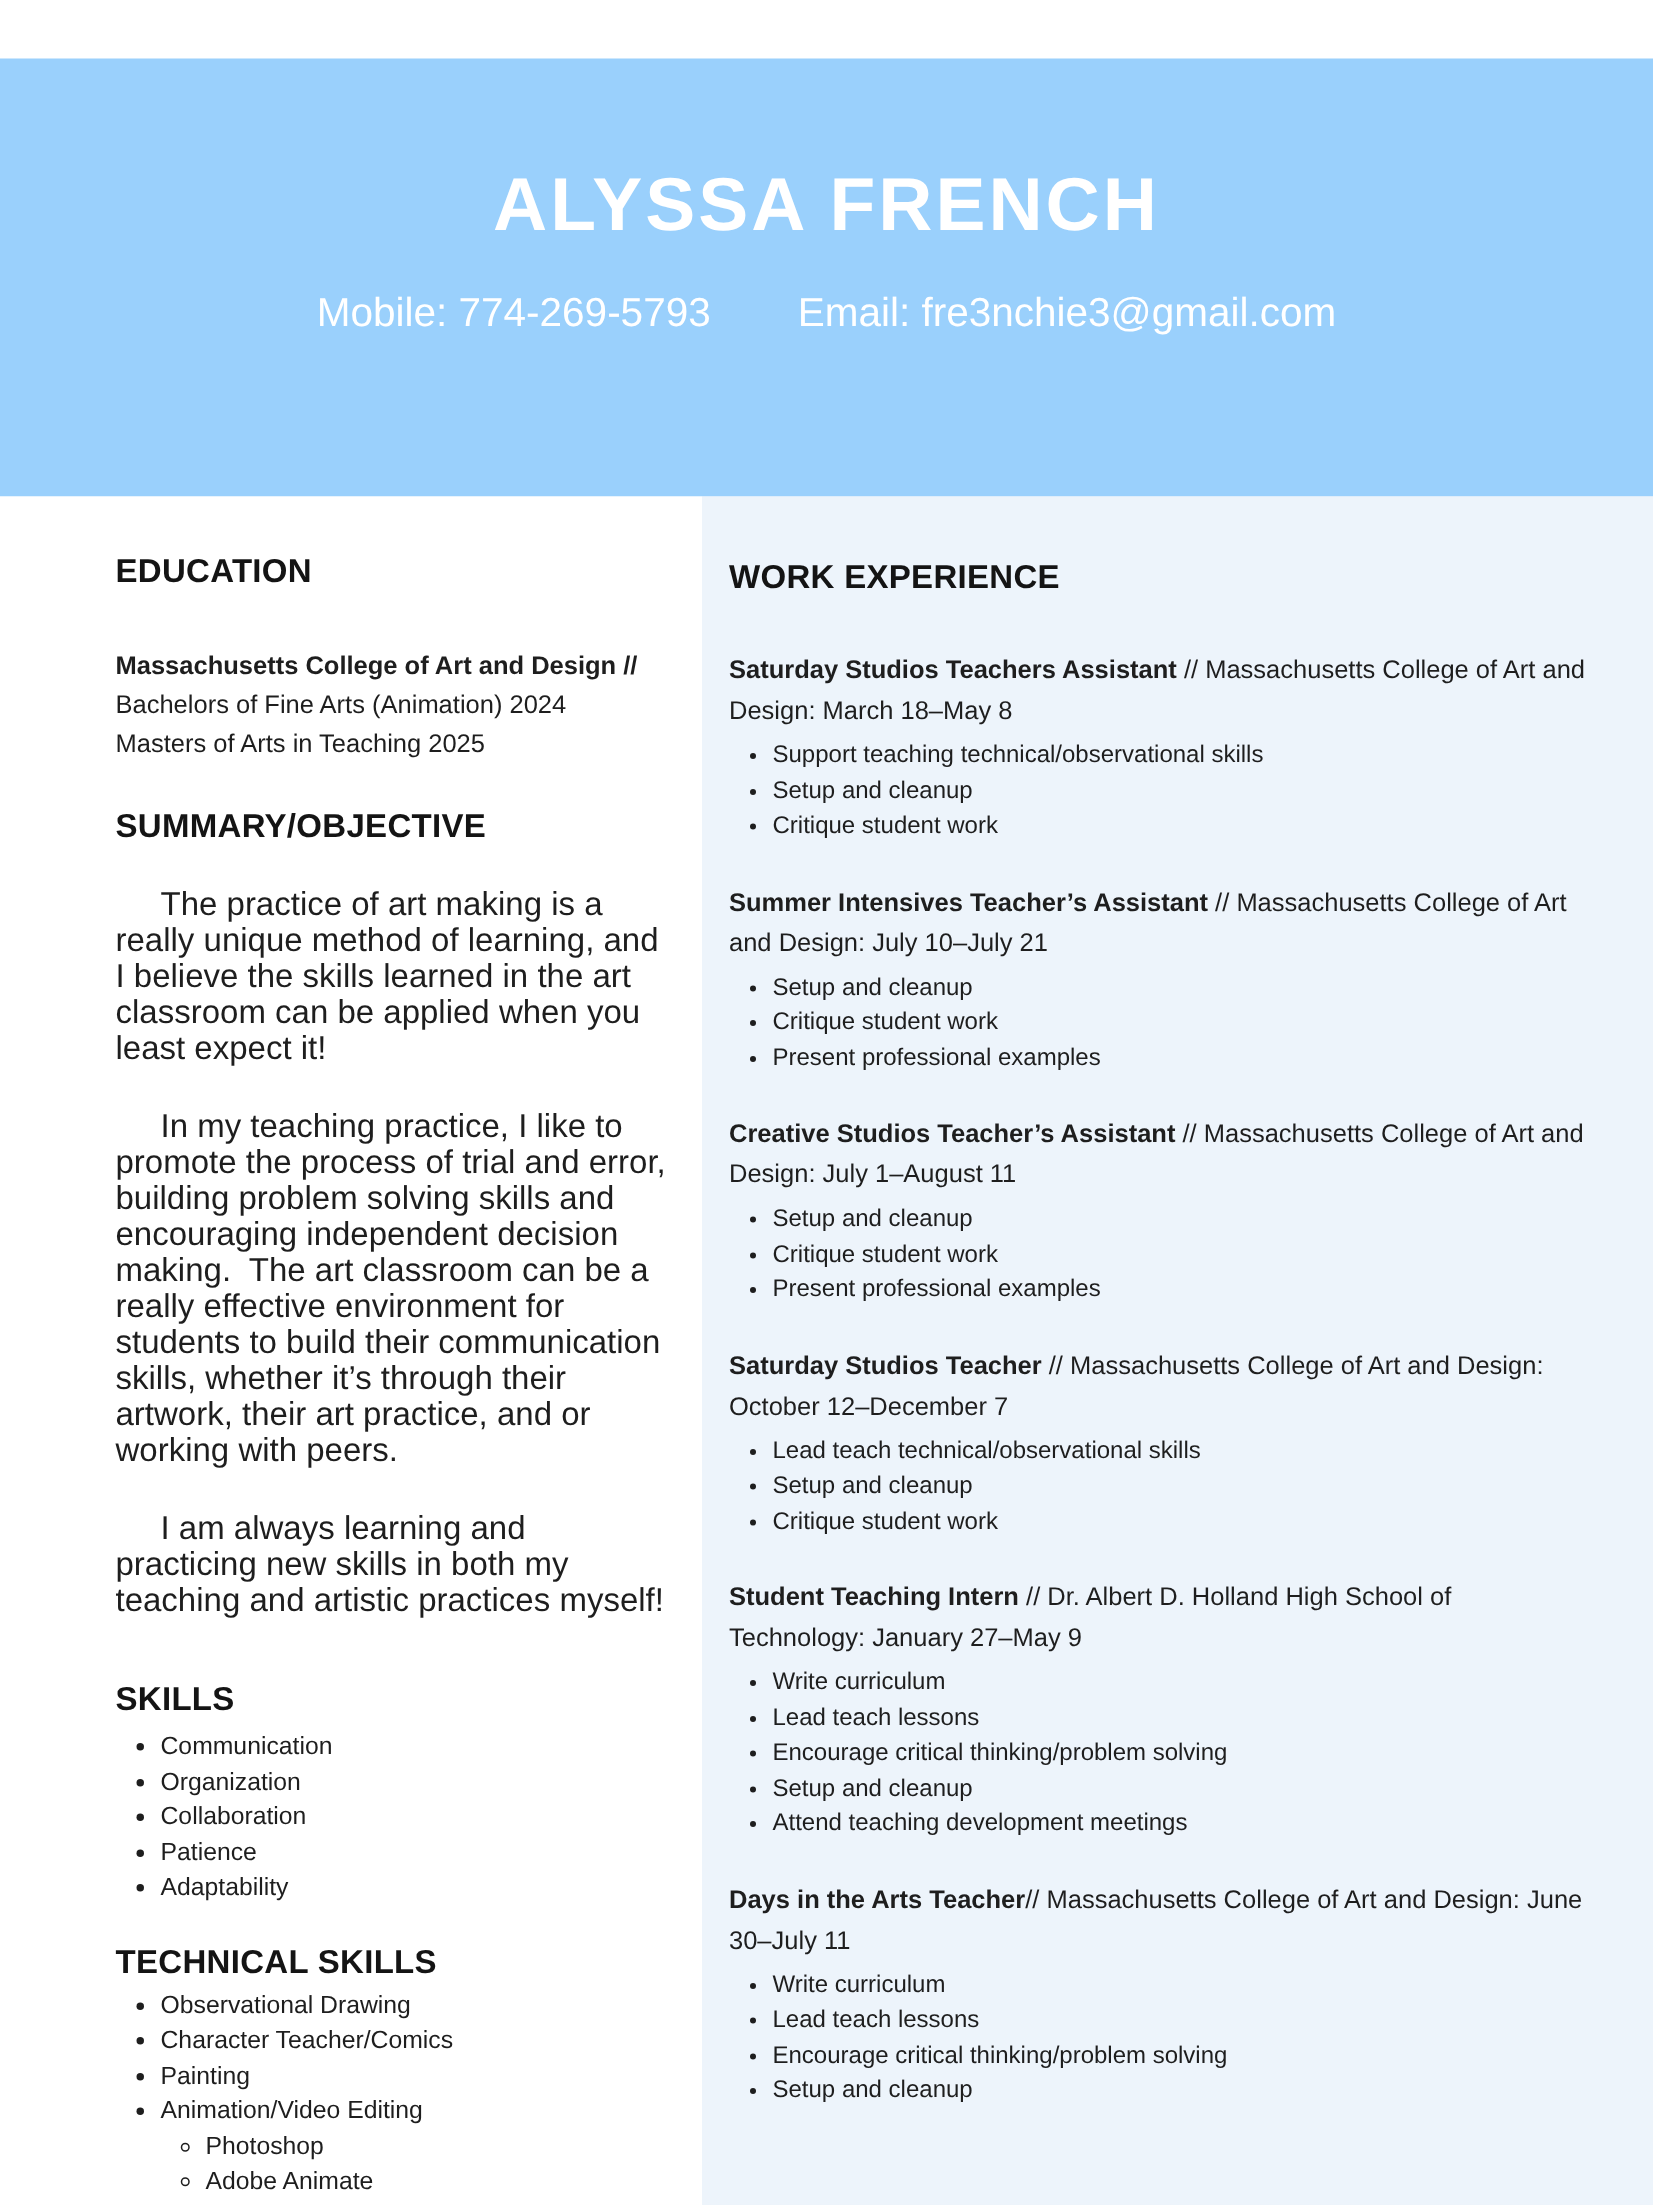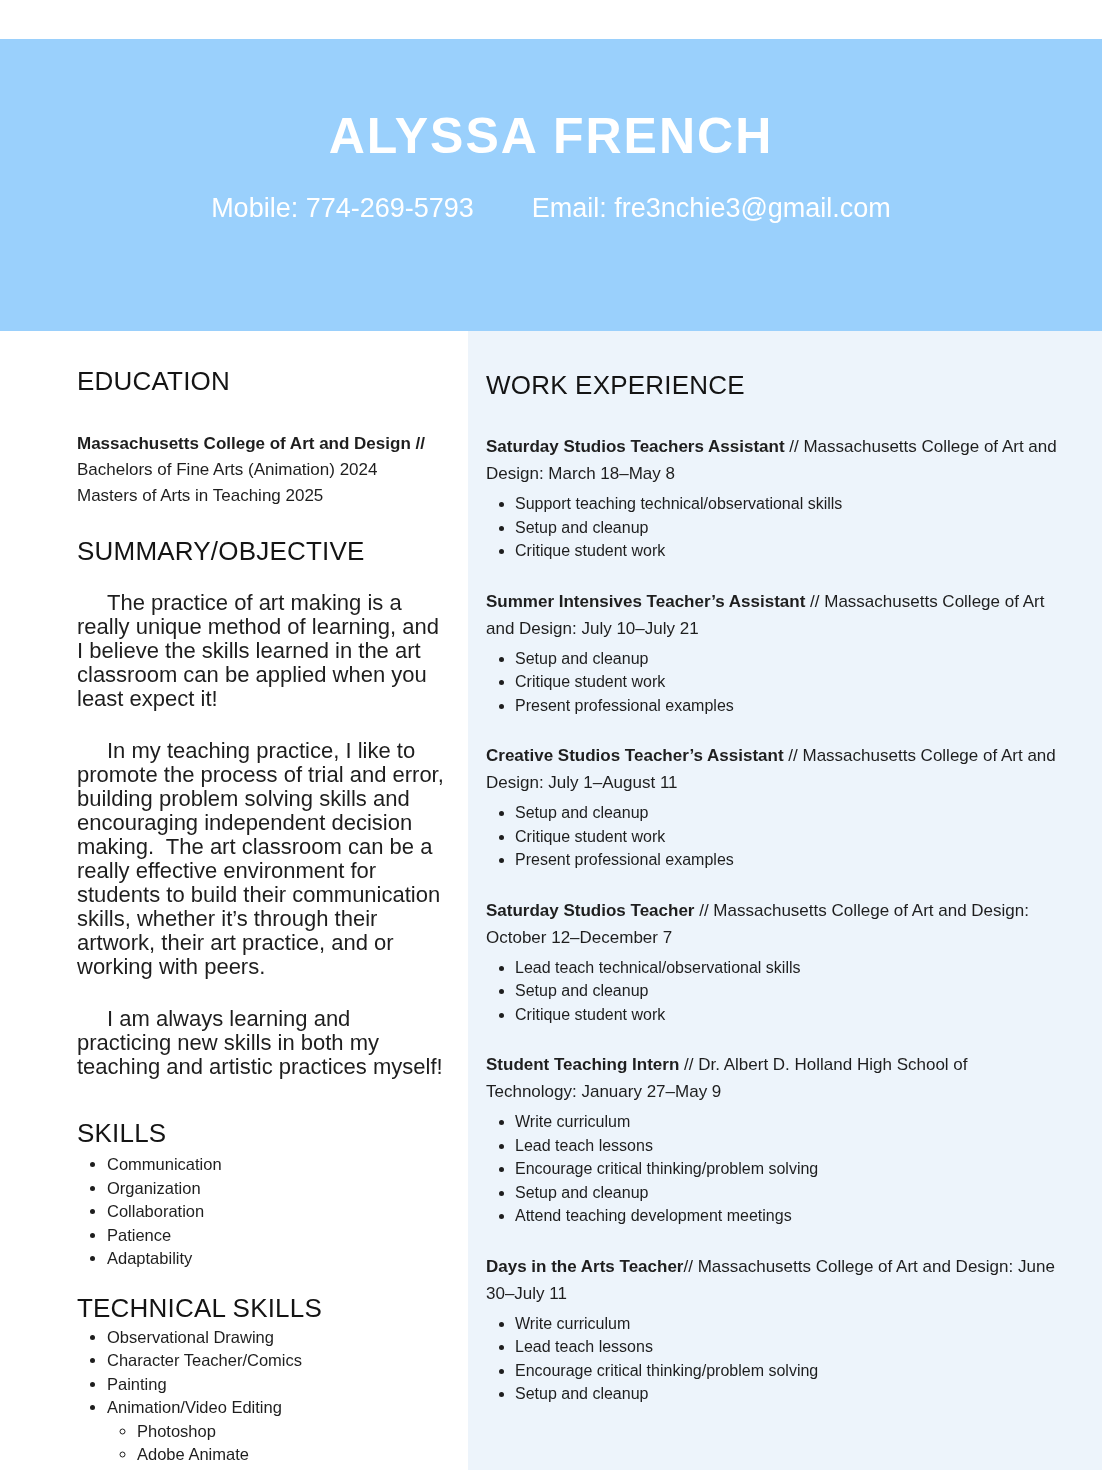--- a/index.html
+++ b/index.html
@@ -26,21 +26,21 @@
   .content { display: flex; min-height: 1187px; }
   .col-left {
     width: 468px; background: #ffffff;
     padding: 38px 23px 20px 77px;
   }
   .col-right {
     flex: 1; background: #EDF4FB;
     padding: 42px 42px 20px 18px;
   }
   h2 {
-    font-size: 26px; font-weight: 400; color: #141414;
+    font-size: 22px; font-weight: 700; color: #141414;
     line-height: 24px; letter-spacing: 0.2px;
   }
   .edu-block { margin-top: 38px; font-size: 17px; line-height: 26px; }
   .edu-title { font-weight: 700; }
   .h-summary { margin-top: 30px; }
   .summary-para {
     margin-top: 28px; font-size: 22px; line-height: 24px;
     text-indent: 30px; white-space: pre-wrap;
   }
   .h-skills { margin-top: 42px; }

